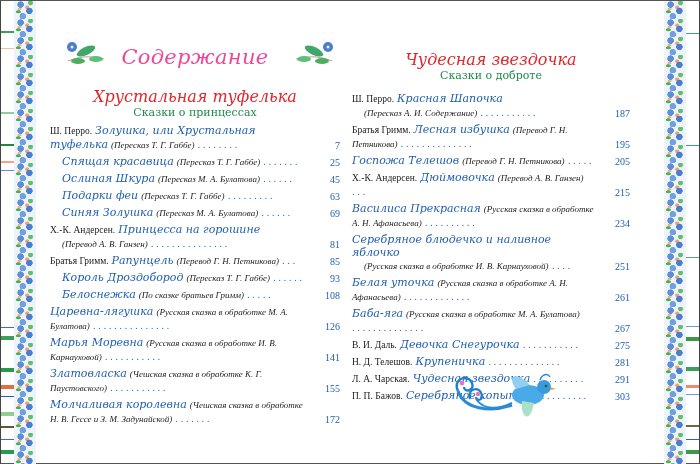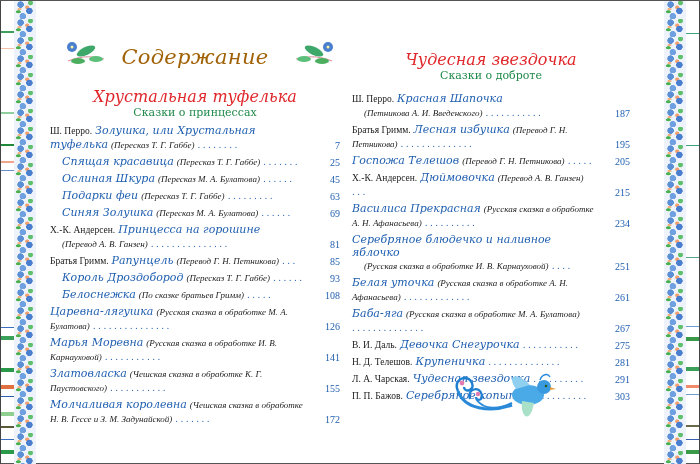--- a/index.html
+++ b/index.html
@@ -20,21 +20,21 @@
       radial-gradient(ellipse at 25% 45%, #f4b183 0 1.5px, transparent 2.5px),
       #eef3fb;
     background-size:22px 18px;
   }
   .strip-left { left:14px; }
   .strip-right { right:14px; }
   .page { position:absolute; top:0; height:464px; }
   .page-left { left:50px; width:290px; }
   .page-right { left:352px; width:278px; }
   .toc-heading { position:absolute; left:0; width:100%; top:44px; text-align:center; }
-  .toc-heading span { font-family:"DejaVu Serif", serif; font-size:21px; color:#a16207; font-style:italic; letter-spacing:0.3px; }
+  .toc-heading span { font-family:"DejaVu Serif", serif; font-size:21px; color:#ec4899; font-style:italic; letter-spacing:0.3px; }
   .sprig { position:absolute; top:36px; width:46px; height:30px; }
   .sprig-left { left:14px; }
   .sprig-right { right:26px; transform:scaleX(-1); }
   .section-title { text-align:center; color:#e0262a; font-size:16px; line-height:18px; font-family:"DejaVu Serif", serif; font-style:italic; }
   .section-sub { text-align:center; color:#1f8a4a; font-size:11px; line-height:14px; font-family:"DejaVu Serif", serif; }
   .left-head { position:absolute; top:87px; left:0; width:100%; }
   .right-head { position:absolute; top:50px; left:0; width:100%; }
   .entries { position:absolute; left:0; width:100%; }
   .entries-left { top:123px; }
   .entries-right { top:91px; }
@@ -201,21 +201,21 @@
   <div class="page page-right">
     <div class="right-head">
       <div class="section-title">Чудесная звездочка</div>
       <div class="section-sub">Сказки о доброте</div>
     </div>
 
     <div class="entries entries-right">
       <div class="entry">
         <span class="author">Ш. Перро.</span>
         <span class="title">Красная Шапочка</span>
-        <span class="cont"><span class="note">(Петникова А. И. Введенского)</span>
+        <span class="cont"><span class="note">(Пересказ А. И. Содержание)</span>
         <span class="dots">...........</span></span>
         <span class="pg">187</span>
       </div>
       <div class="entry">
         <span class="author">Братья Гримм.</span>
         <span class="title">Лесная избушка</span>
         <span class="note">(Перевод Г. Н. Петникова)</span>
         <span class="dots">..............</span>
         <span class="pg">195</span>
       </div>

